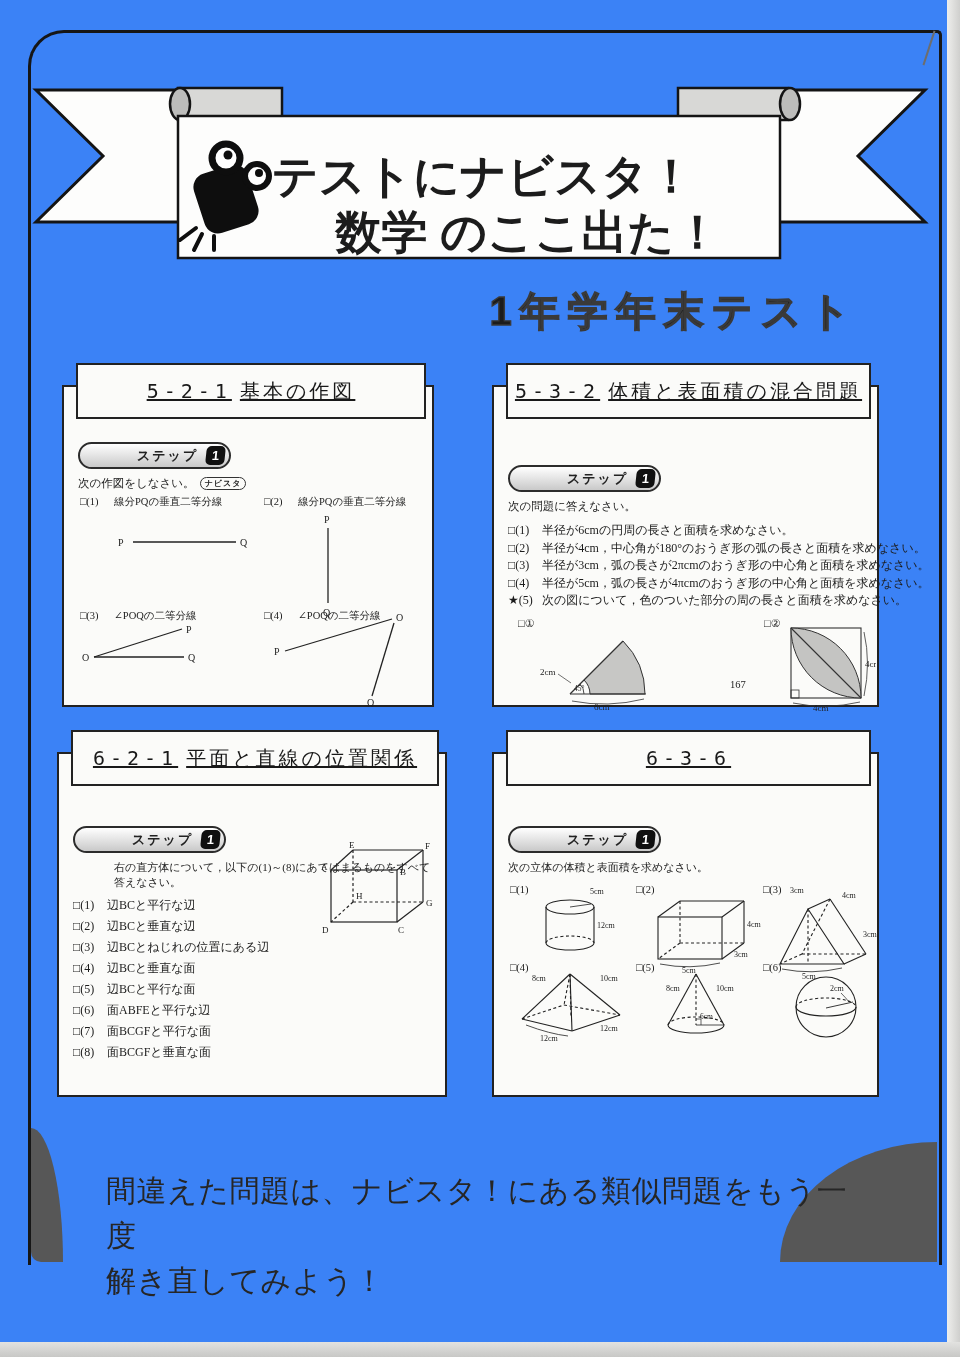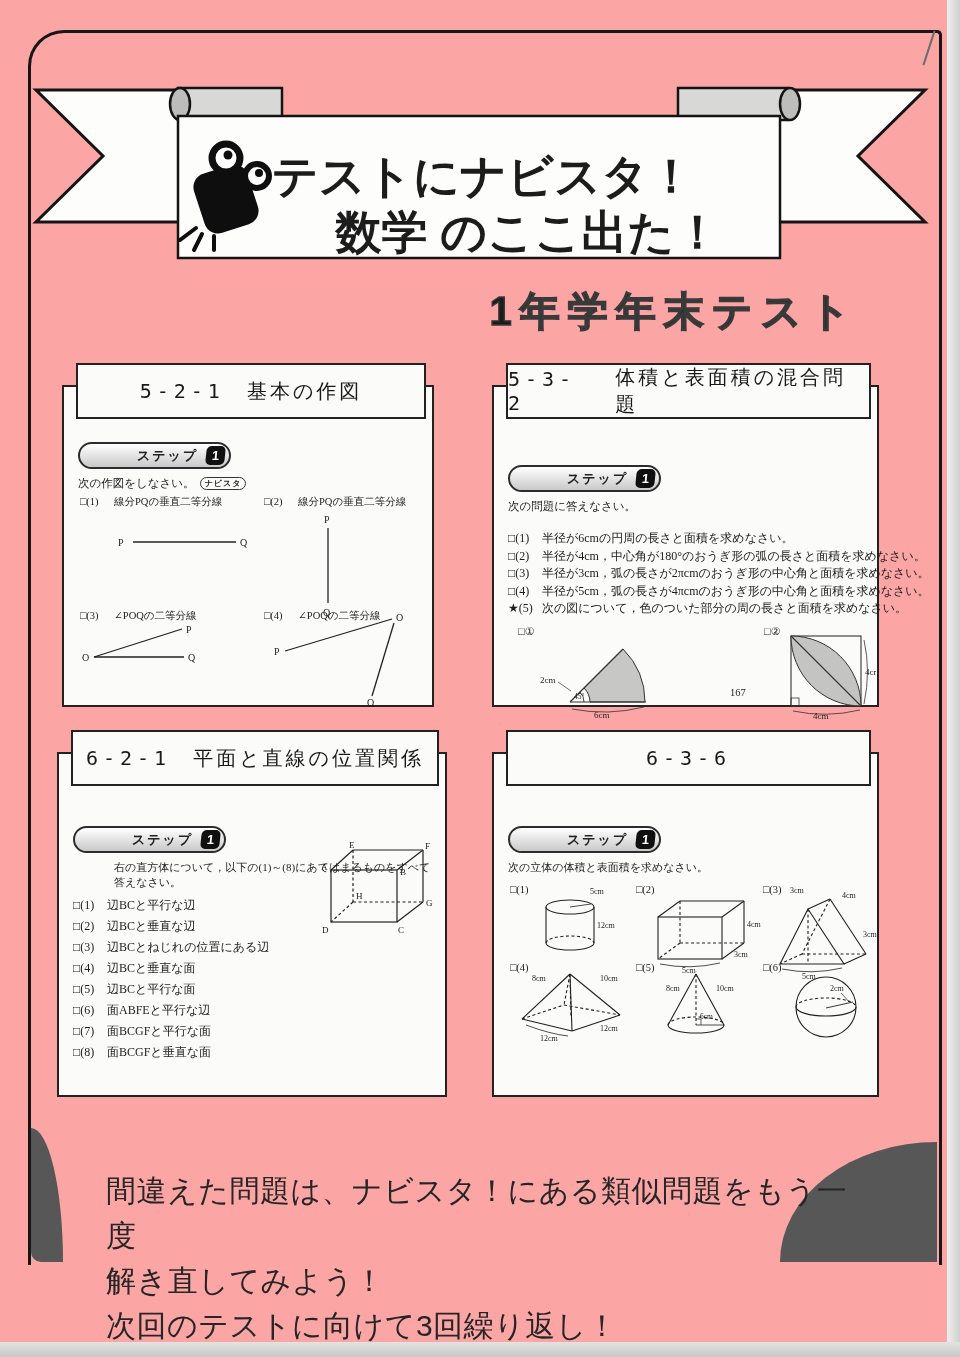--- a/index.html
+++ b/index.html
@@ -1,17 +1,17 @@
 <!DOCTYPE html>
 <html><head>
 <meta charset="utf-8">
 <style>
   html,body{margin:0;padding:0;}
   body{width:960px;height:1357px;background:#efefed;font-family:"Liberation Sans","DejaVu Sans",sans-serif;}
-  #page{position:relative;width:960px;height:1357px;background:#fca5a5;overflow:hidden;color:#1d1d1d;}
+  #page{position:relative;width:960px;height:1357px;background:#3b82f6;overflow:hidden;color:#1d1d1d;}
 
   
   .scan-right{position:absolute;right:0;top:0;width:13px;height:100%;background:linear-gradient(90deg,#eeeeec,#cfcfcd);}
   .scan-bottom{position:absolute;left:0;top:1342px;width:100%;height:15px;background:linear-gradient(180deg,#e2e2e0,#c8c8c6);}
   .scan-slash{position:absolute;left:928px;top:30px;width:2px;height:36px;background:#6d6d6d;transform:rotate(18deg);}
 
   
   .frame{position:absolute;left:28px;top:30px;width:908px;height:1232px;
          border-top:3px solid #161616;border-left:3px solid #161616;border-right:3px solid #161616;
          border-radius:36px 5px 0 0;}
@@ -20,38 +20,38 @@
 
   
   .banner{position:absolute;left:28px;top:80px;}
 
   
   .heading{position:absolute;left:468px;top:278px;}
 
   
   .panel{position:absolute;border:2.5px solid #222;background:#fbfbf9;}
   .panel-title{position:absolute;top:-24px;left:12px;right:6px;height:52px;background:#fbfbf9;border:2px solid #222;
-               display:flex;align-items:center;justify-content:center;gap:22px;
-               font-family:"Liberation Serif","DejaVu Serif",serif;font-size:20px;color:#191919;}
+               display:flex;align-items:center;justify-content:center;gap:8px;
+               font-family:"Liberation Serif","DejaVu Serif",serif;font-size:20px;color:#191919;text-decoration:underline;}
   .t-code{font-family:"DejaVu Sans Mono","Liberation Mono",monospace;letter-spacing:5px;}
   .t-name{letter-spacing:3px;}
   .panel-body{position:absolute;left:14px;right:8px;}
 
   
   .step-pill{display:inline-flex;align-items:center;border:2px solid #2c2c2c;border-radius:14px;
              background:linear-gradient(180deg,#ffffff,#c9c9c9);padding:2px 4px 2px 13px;}
   .step-text{font-weight:bold;font-size:13px;letter-spacing:2px;color:#222;margin-left:44px;}
   .step-num{display:inline-block;background:#101010;color:#fff;font-weight:bold;width:19px;height:19px;
             border-radius:5px;text-align:center;line-height:19px;font-size:13px;margin-left:8px;transform:skewX(-6deg);}
 
   .inst{font-family:"Liberation Serif","DejaVu Serif",serif;font-size:11.5px;color:#222;margin-top:7px;}
   .mini-badge{display:inline-block;border:1.3px solid #333;border-radius:8px;font-size:8px;font-weight:bold;
               padding:0 4px;margin-left:5px;letter-spacing:1px;vertical-align:1px;color:#222;}
 
-  .plist{font-family:"Liberation Serif","DejaVu Serif",serif;font-size:12px;color:#1c1c1c;margin-top:16px;}
+  .plist{font-family:"Liberation Serif","DejaVu Serif",serif;font-size:12px;color:#1c1c1c;margin-top:8px;}
   .plist .row{height:17.5px;line-height:17.5px;white-space:nowrap;}
   .plist .m{display:inline-block;width:34px;}
   .plist8 .row{height:21px;line-height:21px;}
 
   svg text{font-family:"Liberation Serif","DejaVu Serif",serif;fill:#1c1c1c;}
   svg .sans{font-family:"Liberation Sans","DejaVu Sans",sans-serif;}
 
   .footer{position:absolute;left:106px;top:1124px;width:770px;font-size:30px;line-height:45px;color:#262626;letter-spacing:0.5px;margin-top:44px;}
 </style>
 </head>
@@ -338,15 +338,14 @@
           <path d="M333,114 Q338,119 341,123" stroke-width="0.7"></path>
         </g>
         <text x="322" y="112" font-size="8">2cm</text>
       </svg>
     </div>
   </section>
 
   <div class="footer">
     <div>間違えた問題は、ナビスタ！にある類似問題をもう一度</div>
     <div>解き直してみよう！</div>
-    <div>次回のテストに向けて3回繰り返し！</div>
   </div>
 </div>
 
 </body></html>

